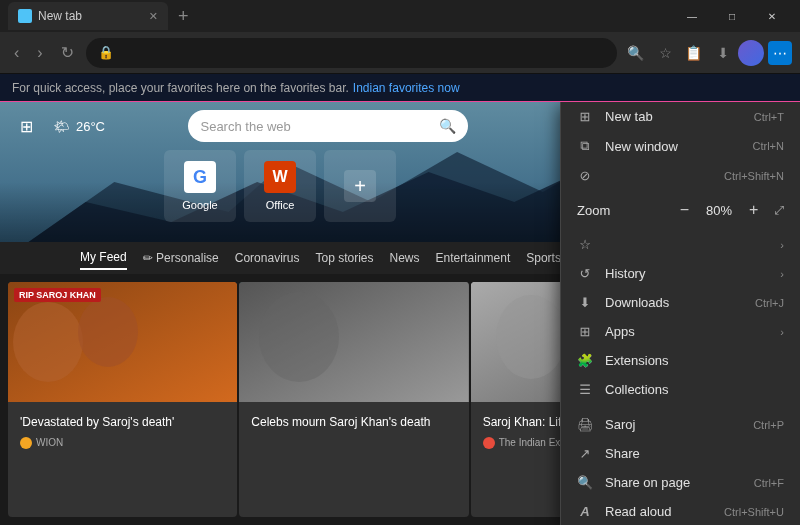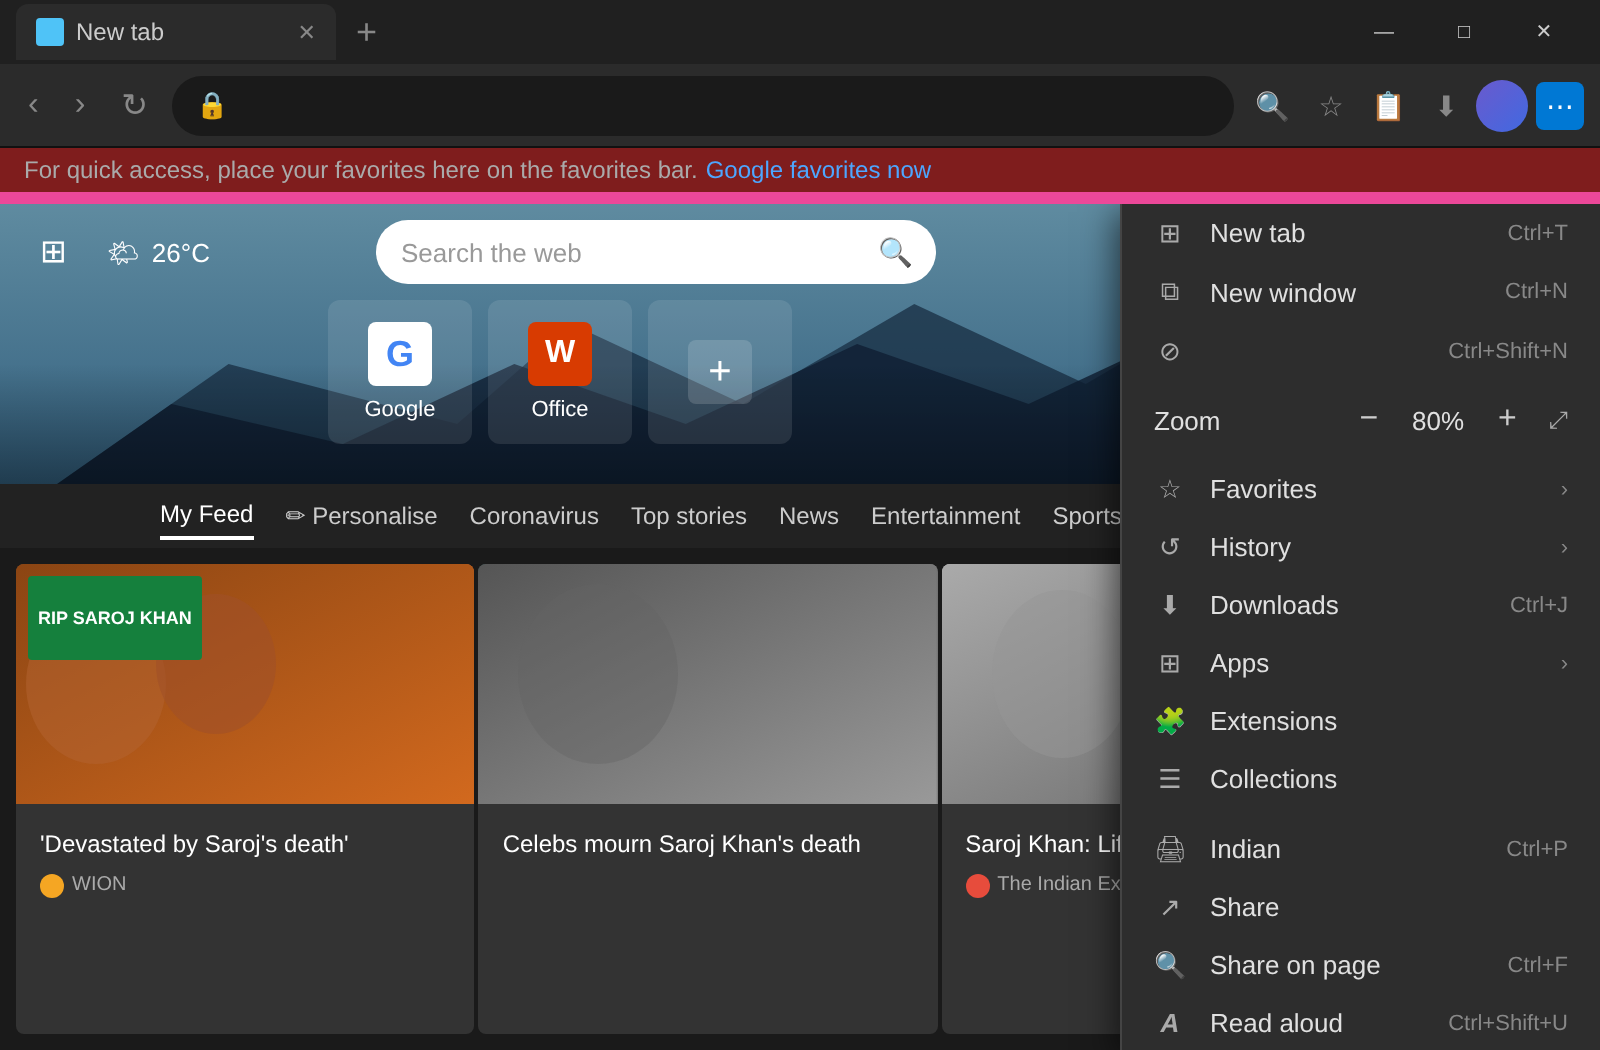--- a/index.html
+++ b/index.html
@@ -37,23 +37,23 @@
     }
     .address-icon { color: #888; font-size: 13px; }
     .address-text { color: #ccc; font-size: 13px; flex: 1; }
     .nav-actions { display: flex; gap: 4px; align-items: center; }
     .nav-action-btn { color: #888; font-size: 14px; cursor: pointer; padding: 4px 5px; border-radius: 3px; }
     .nav-action-btn.active { background: #0078d4; color: white; border-radius: 4px; }
     .profile-avatar { width: 26px; height: 26px; border-radius: 50%; background: linear-gradient(135deg, #6a5acd, #4169e1); cursor: pointer; }
 
     
     .favorites-bar {
-      height: 28px; background: #7f1d1d; display: flex; align-items: center;
+      height: 28px; background: #0f172a; display: flex; align-items: center;
       padding: 0 12px; font-size: 12px; color: #aaa; flex-shrink: 0;
-      border-bottom: 6px solid #ec4899;
+      border-bottom: 1px solid #ec4899;
     }
     .fav-link { color: #4da6ff; cursor: pointer; text-decoration: none; margin-left: 4px; }
 
     
     .main-content { flex: 1; position: relative; overflow: hidden; }
 
     
     .new-tab-bg {
       width: 100%; height: 100%;
       background: linear-gradient(180deg, #4a5568 0%, #2d3748 30%, #1a202c 100%);
@@ -112,21 +112,21 @@
     }
     .news-tab { color: #ccc; font-size: 12px; cursor: pointer; white-space: nowrap; padding: 4px 0; }
     .news-tab.active { color: white; border-bottom: 2px solid white; }
     .news-grid { display: flex; gap: 2px; padding: 8px; height: calc(100% - 32px); overflow: hidden; }
     .news-card {
       flex: 1; background: #333; border-radius: 4px; overflow: hidden;
       position: relative; cursor: pointer;
     }
     .news-tag {
       position: absolute; top: 6px; left: 6px;
-      background: #15803d; color: white; font-size: 9px; padding: 16px 5px;
+      background: #b91c1c; color: white; font-size: 9px; padding: 2px 5px;
       border-radius: 2px; font-weight: bold;
     }
     .news-card-body { padding: 12px; }
     .news-title { color: white; font-size: 12px; line-height: 1.4; margin-bottom: 6px; }
     .news-source { display: flex; align-items: center; gap: 4px; }
     .source-dot { width: 12px; height: 12px; border-radius: 50%; }
     .source-label { color: #aaa; font-size: 10px; }
     
     .card1-img { background: linear-gradient(135deg, #8b4513, #d2691e, #a0522d); width: 100%; height: 120px; position: relative; overflow: hidden; }
     .card2-img { background: linear-gradient(135deg, #2f4f4f, #696969, #808080); width: 100%; height: 120px; }
@@ -210,21 +210,21 @@
       <span class="nav-action-btn">☆</span>
       <span class="nav-action-btn">📋</span>
       <span class="nav-action-btn">⬇</span>
       <div class="profile-avatar"></div>
       <span class="nav-action-btn active">⋯</span>
     </div>
   </div>
 
   <div class="favorites-bar">
     <span>For quick access, place your favorites here on the favorites bar.</span>
-    <a class="fav-link">Google favorites now</a>
+    <a class="fav-link">Indian favorites now</a>
   </div>
 
   <div class="main-content">
     <div class="new-tab-bg">
 
       <div class="mountain-scene">
         <svg width="100%" height="160" viewBox="0 0 560 160" preserveAspectRatio="none">
           <defs>
             <linearGradient id="sky" x1="0" y1="0" x2="0" y2="1">
               <stop offset="0%" stop-color="#5f8ba0"></stop>
@@ -391,21 +391,20 @@
           <span class="zoom-btn">−</span>
           <span class="zoom-value">80%</span>
           <span class="zoom-btn">+</span>
           <span class="zoom-expand">⤢</span>
         </div>
 
         <div class="menu-divider"></div>
 
         <div class="menu-item">
           <span class="menu-icon">☆</span>
-          <span class="menu-label">Favorites</span>
           <span class="menu-arrow">›</span>
         </div>
 
         <div class="menu-item">
           <span class="menu-icon">↺</span>
           <span class="menu-label">History</span>
           <span class="menu-arrow">›</span>
         </div>
 
         <div class="menu-item">
@@ -427,21 +426,21 @@
 
         <div class="menu-item">
           <span class="menu-icon">☰</span>
           <span class="menu-label">Collections</span>
         </div>
 
         <div class="menu-divider"></div>
 
         <div class="menu-item">
           <span class="menu-icon">🖨</span>
-          <span class="menu-label">Indian</span>
+          <span class="menu-label">Saroj</span>
           <span class="menu-shortcut">Ctrl+P</span>
         </div>
 
         <div class="menu-item">
           <span class="menu-icon">↗</span>
           <span class="menu-label">Share</span>
         </div>
 
         <div class="menu-item">
           <span class="menu-icon">🔍</span>

